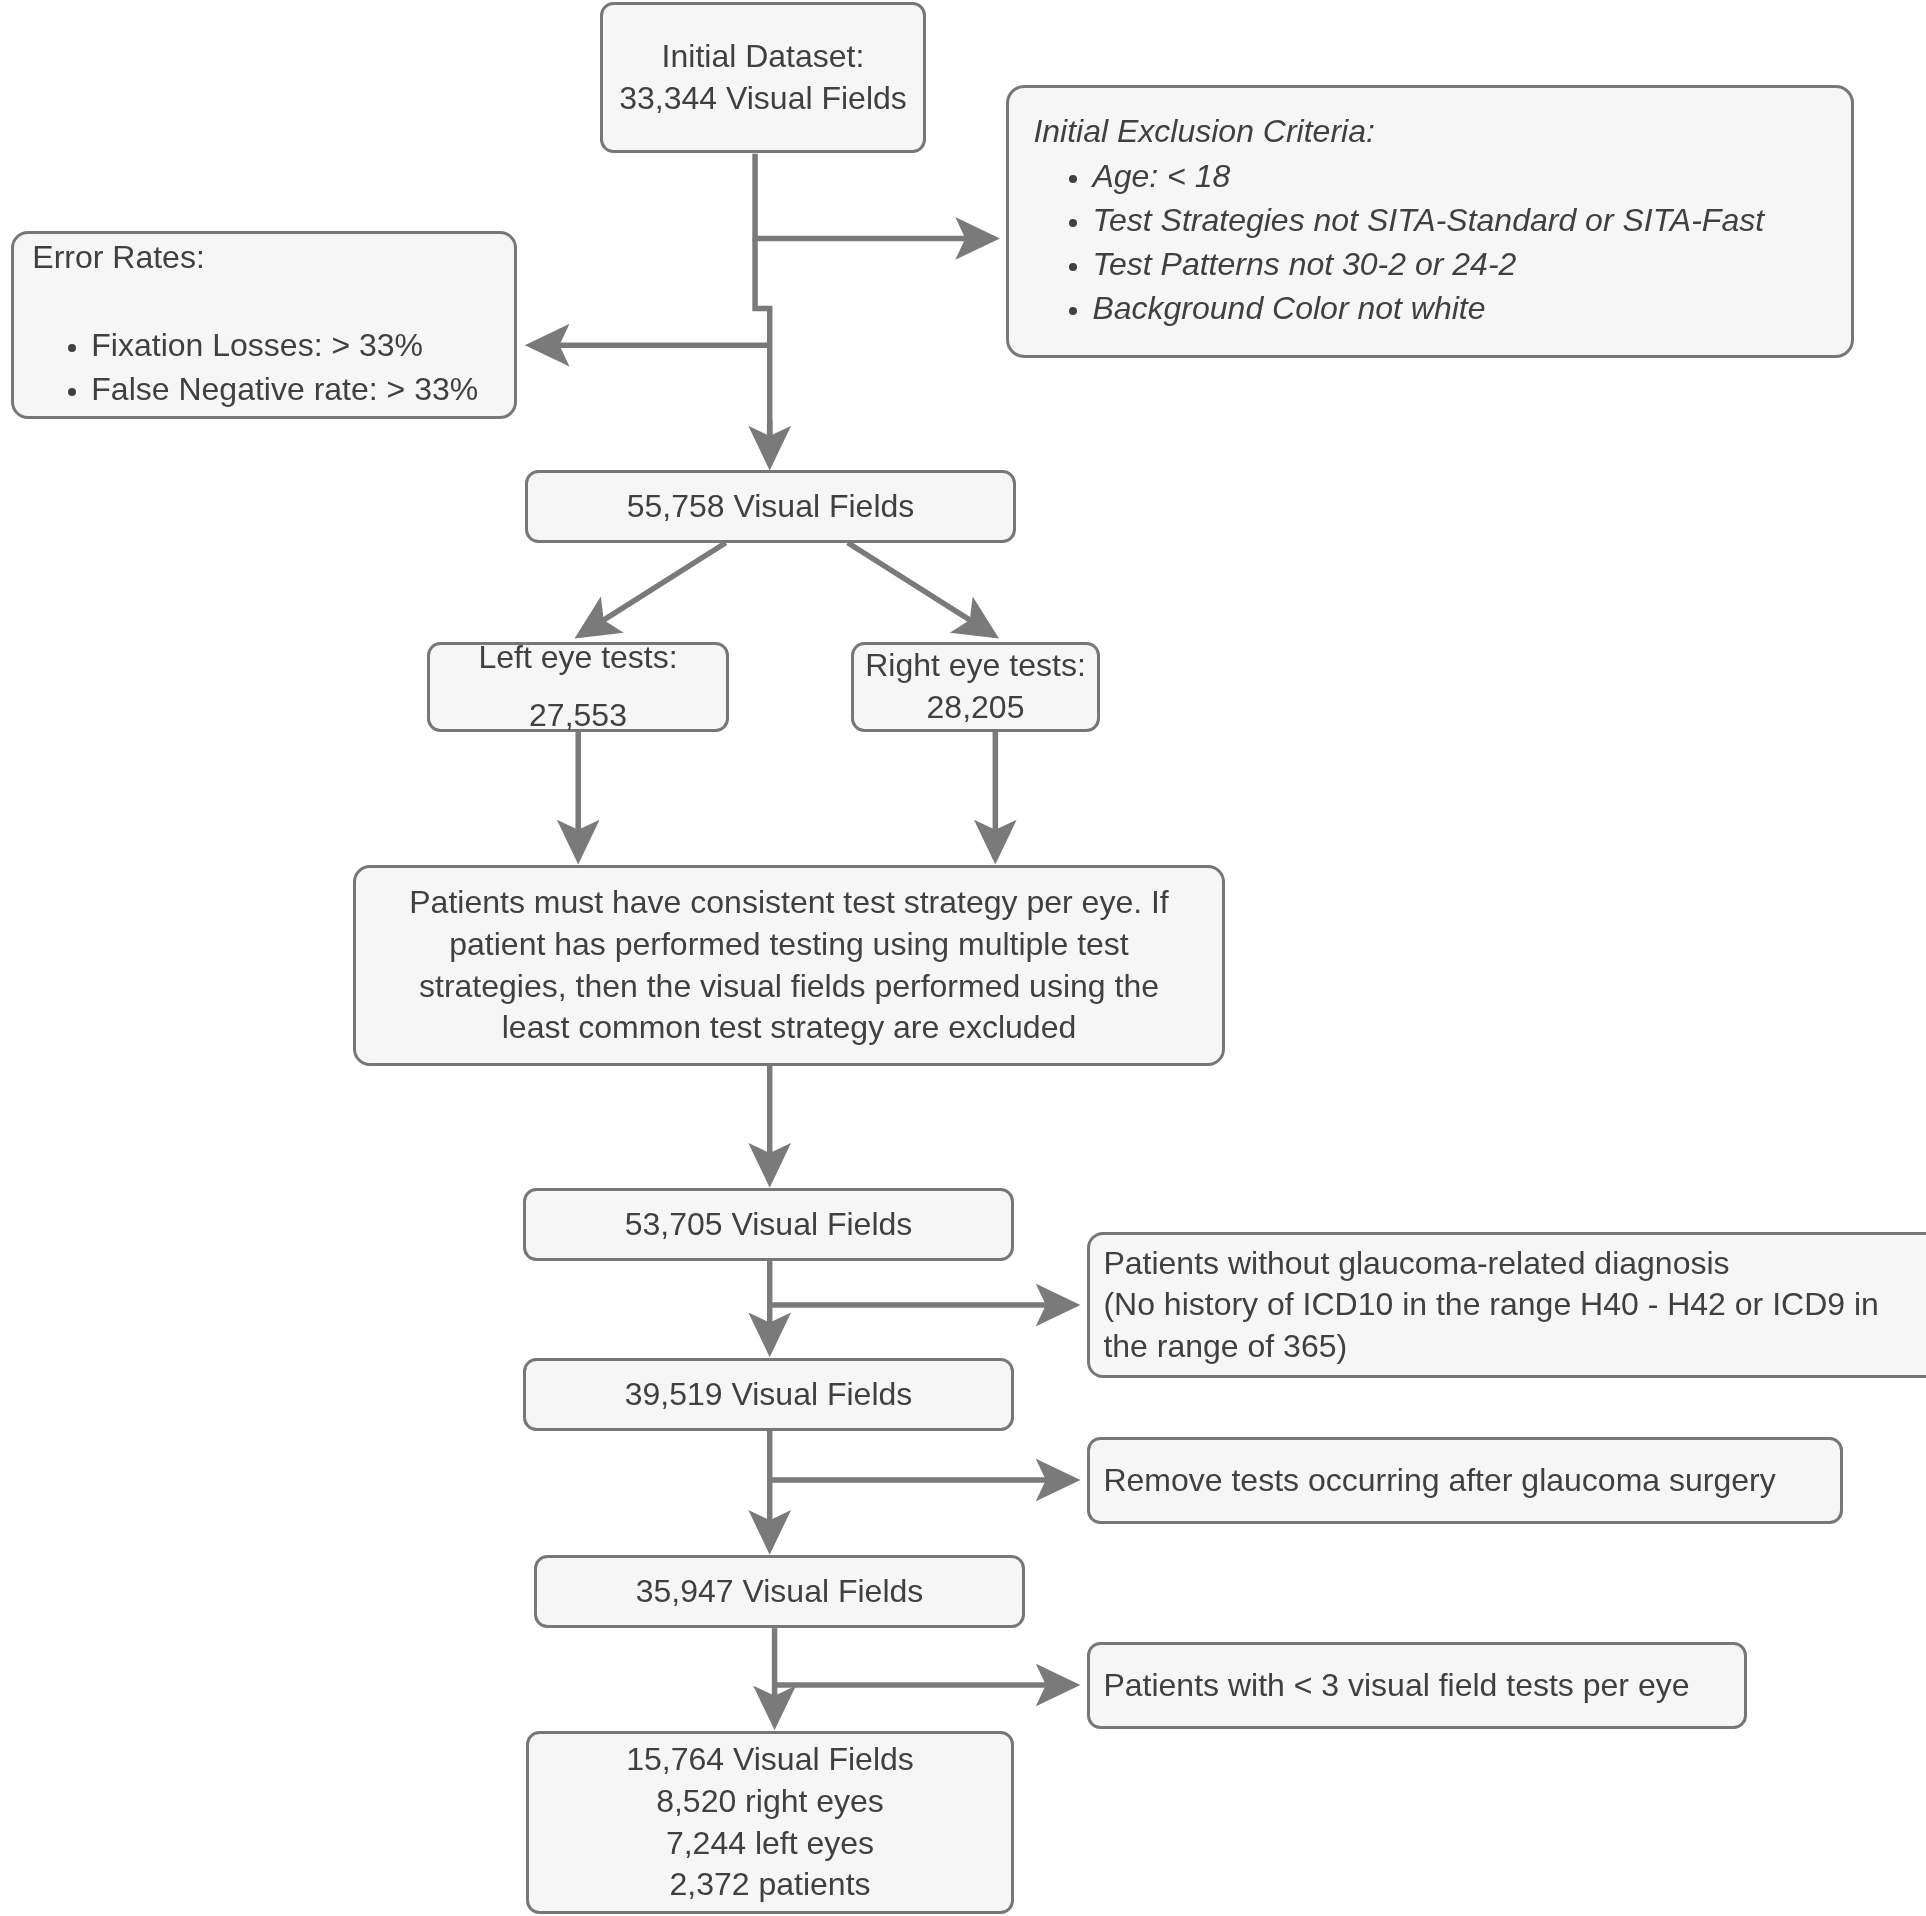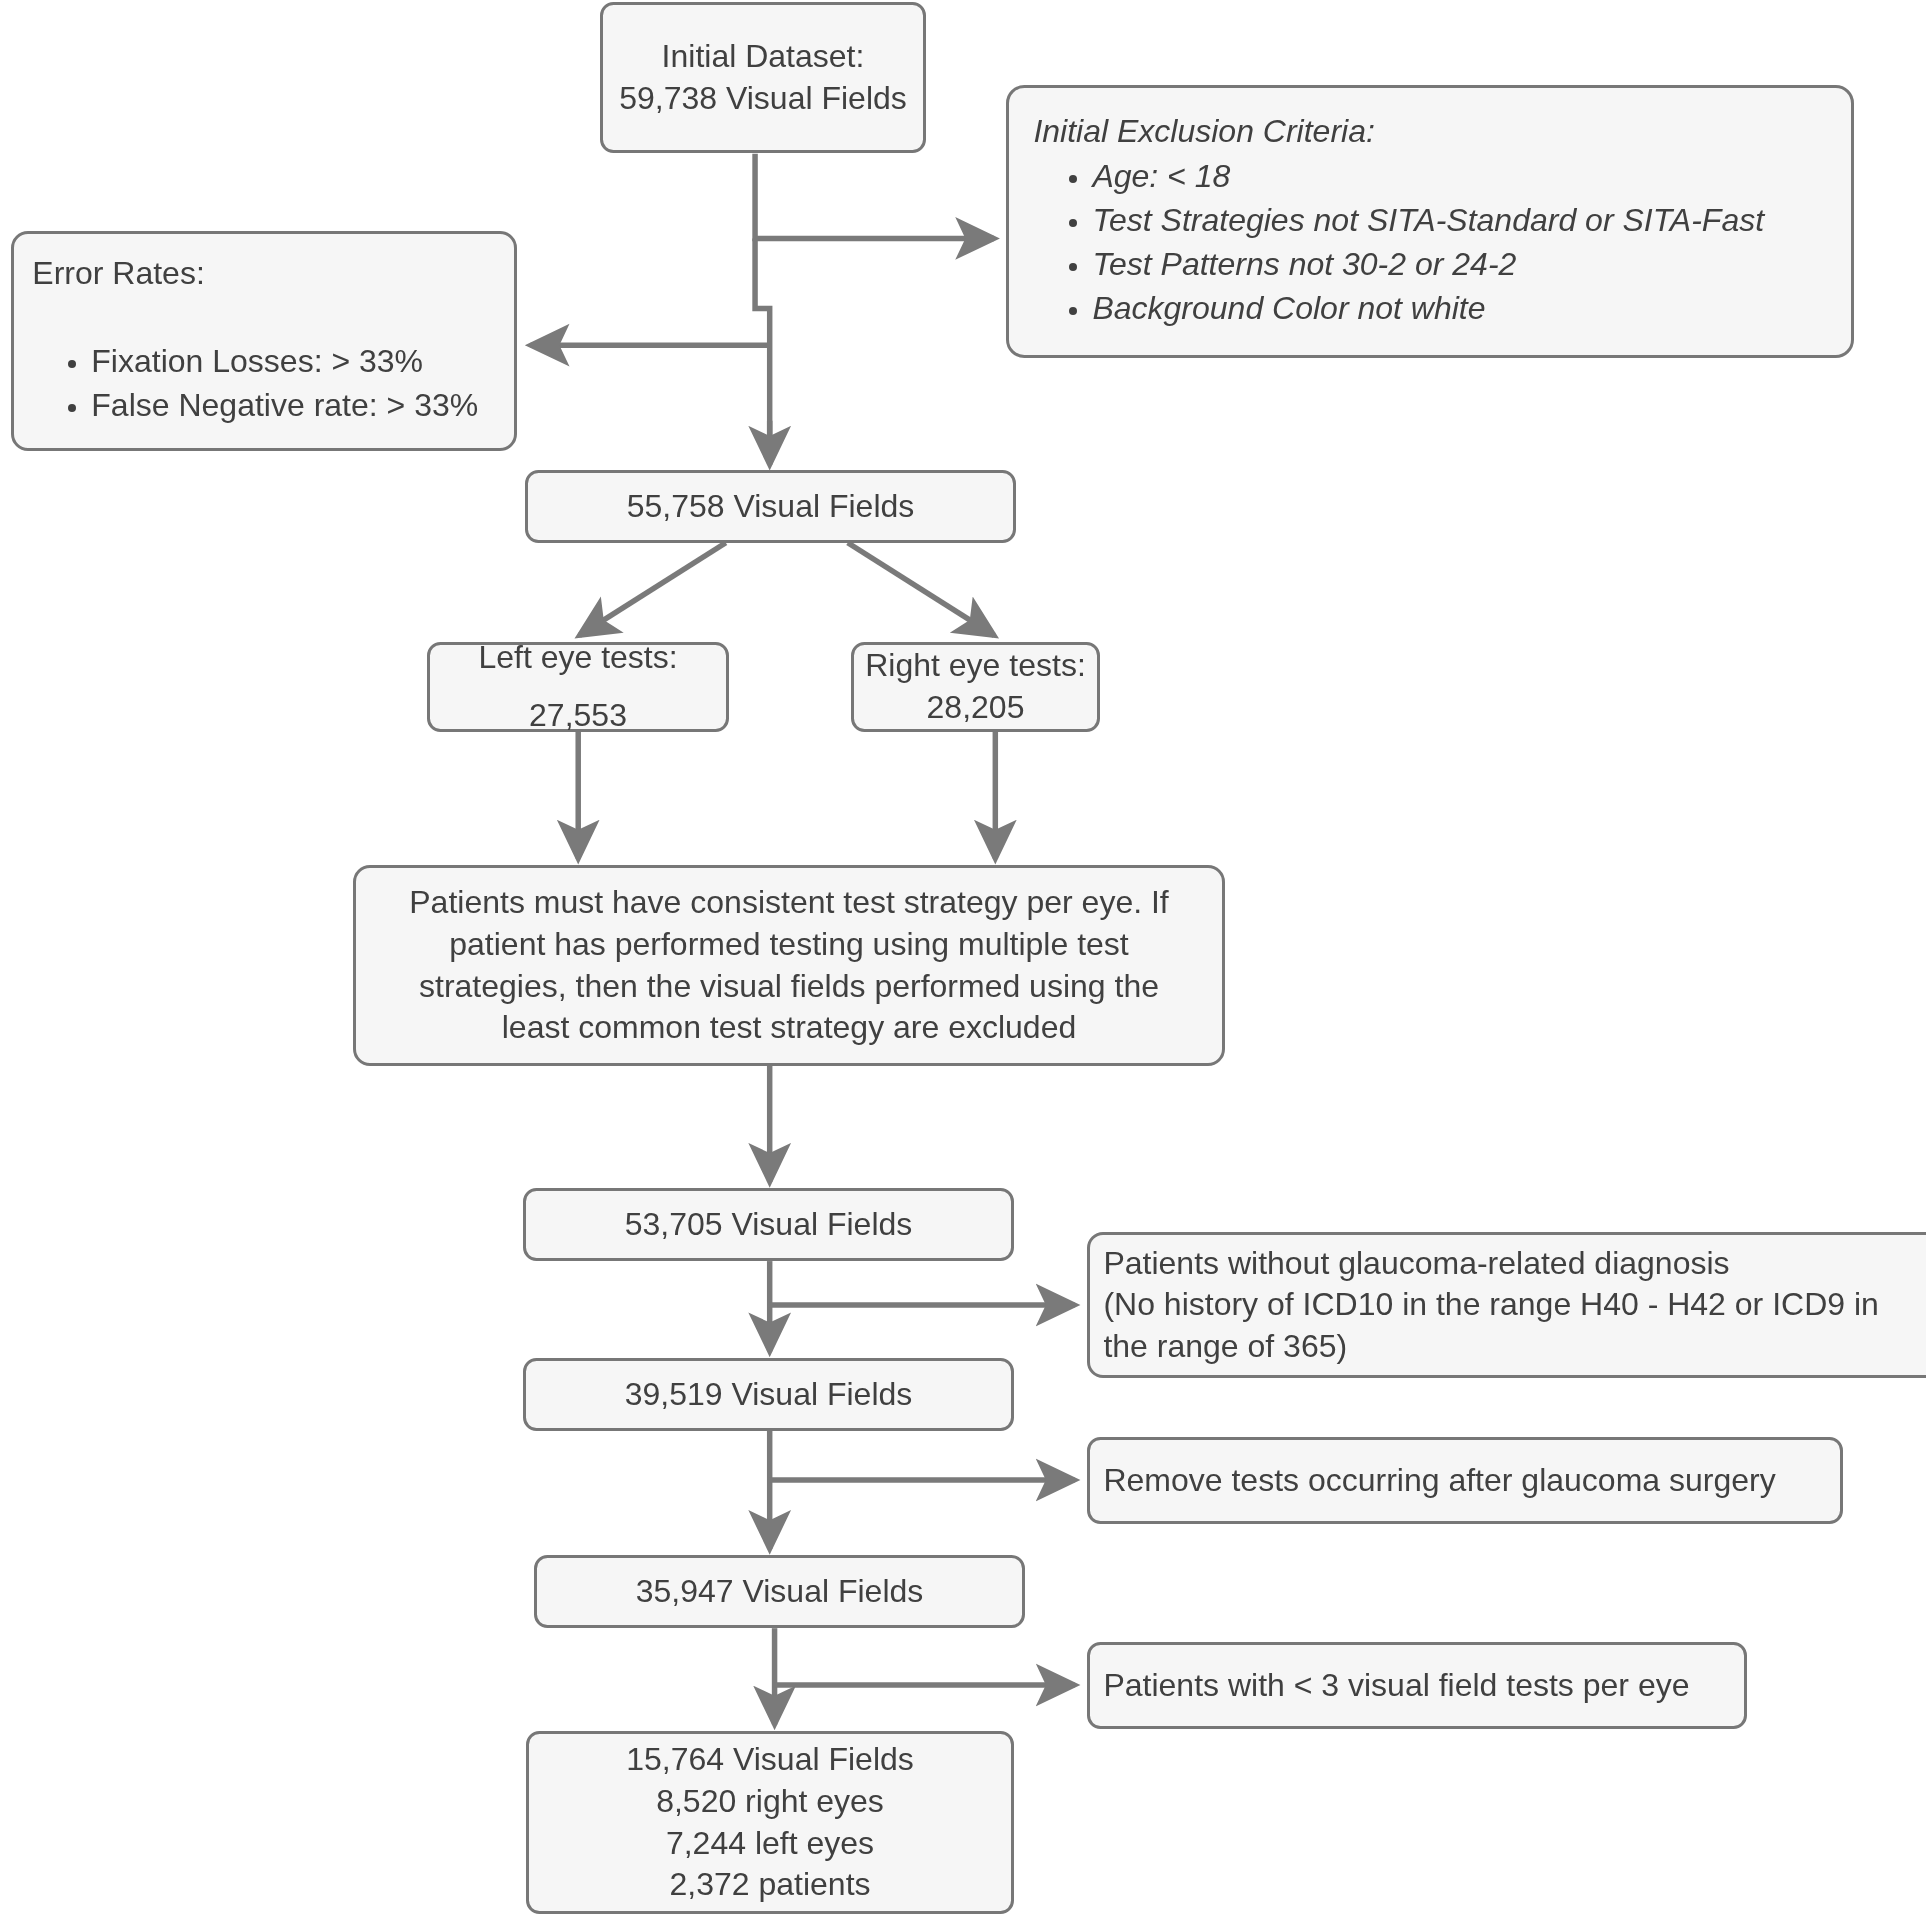--- a/index.html
+++ b/index.html
@@ -59,21 +59,21 @@
   ul.bullets li {
     margin: 0 0 2.4px 0;
     padding: 0;
     white-space: nowrap;
   }
   ul.bullets li::marker { font-size: 28px; }
 
   
   #n-initial      { left: 600px;  top: 2.4px;    width: 326px;  height: 151px;  padding: 3.7px 14.6px; }
   #n-exclusion    { left: 1006px; top: 85px;  width: 848px; height: 273px;  padding: 27px 24.4px; border-radius: 18.3px; font-style: italic; }
-  #n-errors       { left: 11px;   top: 231px;  width: 506px;  height: 220px;  padding: 22px 18.3px; border-radius: 17px; gap: 42px; }
+  #n-errors       { left: 11px;   top: 231px;  width: 506px;  height: 188px;  padding: 22px 18.3px; border-radius: 17px; gap: 42px; }
   #n-55758        { left: 525px;  top: 470px;  width: 491px;  height: 73px;  padding: 0 12.2px; }
   #n-left-eye     { left: 427px;  top: 642px; width: 302px;  height: 90px;  padding: 0 11px; gap: 16px; }
   #n-right-eye    { left: 851px; top: 642px; width: 249px;  height: 90px;  padding: 0 11px; }
   #n-strategy     { left: 353px;  top: 865px; width: 872px; height: 201px;  padding: 8.5px 27px; border-radius: 17px; }
   #n-53705        { left: 523px;  top: 1188px; width: 491px;  height: 73px;  padding: 0 12.2px; }
   #n-glaucoma     { left: 1087px; top: 1232px; width: 854px; height: 146px;  padding: 8.5px 13.4px; border-radius: 16px; }
   #n-39519        { left: 523px;  top: 1358px; width: 491px;  height: 73px;  padding: 0 12.2px; }
   #n-surgery      { left: 1087px; top: 1437px; width: 756px; height: 87px;  padding: 0 13.4px; }
   #n-35947        { left: 534px;  top: 1555px; width: 491px;  height: 73px;  padding: 0 12.2px; }
   #n-fewtests     { left: 1087px; top: 1642px; width: 660px; height: 87px;  padding: 0 13.4px; }
@@ -113,21 +113,21 @@
       <path d="M 1262 2346 L 1262 2540" marker-end="url(#arrow)"></path>
       <path d="M 1262 2427 L 1762 2427" marker-end="url(#arrow)"></path>
 
       <path d="M 1270 2670 L 1270 2828" marker-end="url(#arrow)"></path>
       <path d="M 1270 2763 L 1762 2763" marker-end="url(#arrow)"></path>
     </g>
   </svg>
 
   <div class="node center" id="n-initial">
     <span class="line">Initial Dataset:</span>
-    <span class="line">59,738 Visual Fields</span>
+    <span class="line">33,344 Visual Fields</span>
   </div>
 
   <div class="node left" id="n-exclusion">
     <span class="hdr">Initial Exclusion Criteria:</span>
     <ul class="bullets">
       <li>Age: &lt; 18</li>
       <li>Test Strategies not SITA-Standard or SITA-Fast</li>
       <li>Test Patterns not 30-2 or 24-2</li>
       <li>Background Color not white</li>
     </ul>

